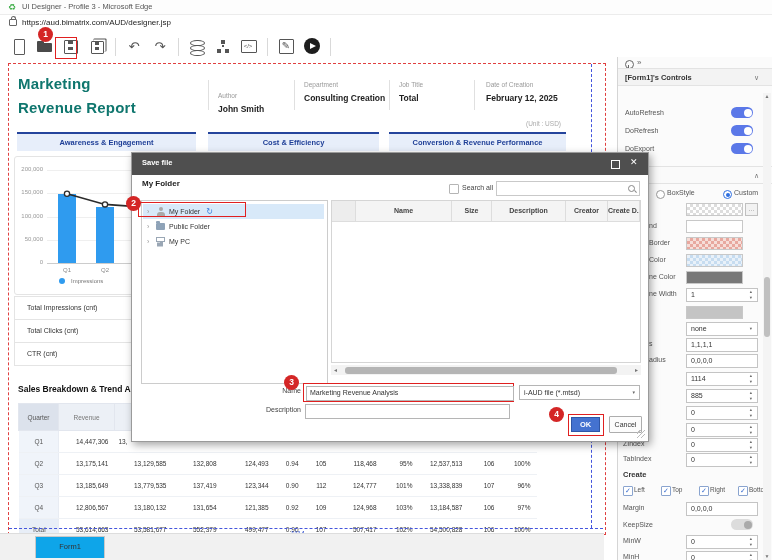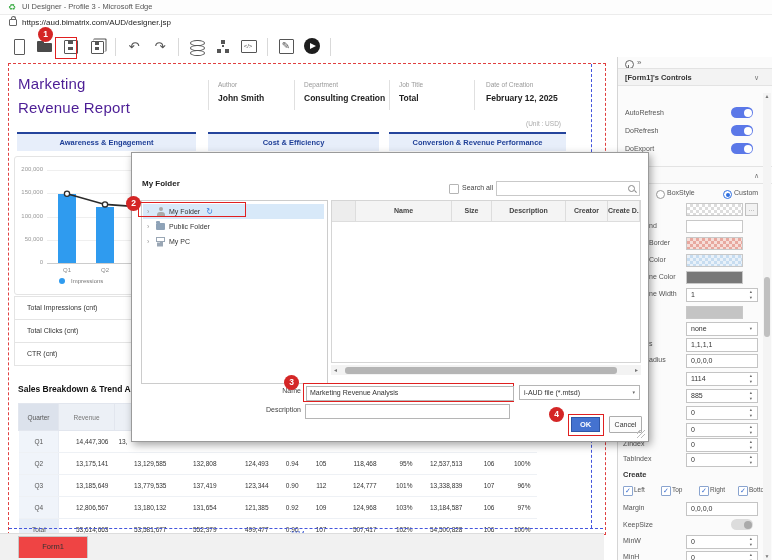--- a/index.html
+++ b/index.html
@@ -28,21 +28,21 @@
   .i-sitemap::before{content:"";position:absolute;left:7.5px;top:3px;width:4px;height:4px;background:#555;}
   .i-sitemap::after{content:"";position:absolute;left:3.5px;top:12px;width:4px;height:4px;background:#555;box-shadow:8px 0 0 0 #555,4px -5px 0 -1px #555;}
   .i-code-window::before{content:"";position:absolute;left:2px;top:3.5px;width:14px;height:11px;border:1.2px solid #555;border-radius:1px;}
   .i-code-window::after{content:"</>";position:absolute;left:2px;top:0px;width:14px;font-size:6px;line-height:18px;color:#555;}
   .i-edit::before{content:"";position:absolute;left:2.5px;top:2.5px;width:13px;height:13px;border:1.2px solid #555;border-radius:1px;}
   .i-edit::after{content:"\270E";position:absolute;left:3px;top:-1px;width:14px;font-size:10px;color:#555;}
   .i-run::before{content:"";position:absolute;left:1.5px;top:1.5px;width:16px;height:16px;border-radius:50%;background:#1d1d1d;}
   .i-run::after{content:"";position:absolute;left:8px;top:6.5px;border-left:6px solid #fff;border-top:3.5px solid transparent;border-bottom:3.5px solid transparent;}
   
   #canvas{left:8px;top:63px;width:596px;height:470px;background:#fff;border:1px dashed #e04040;}
-  #rpt-title{left:9px;top:8px;font-size:15px;font-weight:normal;line-height:24px;color:#4c1d95;letter-spacing:0.2px;}
+  #rpt-title{left:9px;top:8px;font-size:15px;font-weight:bold;line-height:24px;color:#0f766e;letter-spacing:0.2px;}
   .meta-div{top:16px;width:1px;height:30px;background:#e0e0e0;}
   .meta-label{font-size:6.5px;color:#999;}
   .meta-value{font-size:8.5px;font-weight:bold;color:#222;margin-top:5px;}
   #unit-note{left:452px;top:56px;width:100px;text-align:right;font-size:6.5px;color:#aaa;}
   .tab{top:68px;height:19px;background:#e7eefa;border-top:2px solid #24449c;box-sizing:border-box;
        font-size:7.5px;font-weight:bold;color:#1f3f97;text-align:center;line-height:17px;}
   #chart-box{left:5px;top:92px;width:520px;height:137px;border:1px solid #e4e4e4;border-radius:3px;background:#fff;}
   .ytick{width:28px;text-align:right;font-size:6px;color:#999;}
   .gridline{left:32px;width:476px;height:1px;background:#efefef;}
   .bar{width:18px;background:#2f9bef;}
@@ -58,21 +58,21 @@
   #sales-table th.qh{background:#dce2ec;color:#555;}
   #sales-table td{height:19px;border-bottom:1px solid #eef1f5;font-size:6.5px;color:#333;text-align:right;padding-right:6px;background:#fff;}
   #sales-table td.qcell{background:#f0f4fa;text-align:center;padding-right:0;color:#555;border-right:1px solid #e8ecf3;}
   #sales-table tr.total td{border-top:1px solid #ccd4e0;}
   #sales-table tr.total td.qcell{background:#e8eef7;}
   #sales-table td.partial{text-align:left;padding-left:4px;}
   .guide-v{left:582px;top:0;width:0;height:464px;border-left:1px dashed #4455dd;}
   .guide-h{left:0;top:464px;width:594px;height:0;border-top:1px dashed #4455dd;}
   #dim-label{left:282px;top:466px;font-size:6.5px;color:#2244cc;}
   #formtab-strip{left:0;top:533px;width:604px;height:27px;background:#f1f1f1;border-top:1px solid #ddd;}
-  #form-tab{left:18px;top:2px;width:68px;height:21px;background:#ef4444;border:1px solid #c9c9c9;border-bottom:none;
+  #form-tab{left:35px;top:2px;width:68px;height:21px;background:#0ea5e9;border:1px solid #c9c9c9;border-bottom:none;
             font-size:7.5px;color:#333;text-align:center;line-height:20px;}
   
   #rpanel{left:617px;top:57px;width:155px;height:503px;background:#fbfbfb;border-left:1px solid #d5d5d5;z-index:10;font-size:7px;color:#555;}
   .rp-bar{left:0;width:155px;height:18px;background:#f3f3f3;border-top:1px solid #e3e3e3;border-bottom:1px solid #e3e3e3;
           font-size:7.5px;font-weight:bold;color:#333;line-height:17px;padding-left:7px;box-sizing:border-box;}
   .rp-chev{position:absolute;right:14px;top:0;font-size:7px;color:#777;font-weight:normal;}
   .rp-label{position:absolute;font-size:7px;color:#555;}
   .toggle{position:absolute;width:22px;height:11px;border-radius:6px;background:#5b78e8;}
   .toggle::after{content:"";position:absolute;right:1.5px;top:1.5px;width:8px;height:8px;border-radius:50%;background:#fff;}
   .toggle.off{background:#dcdcdc;}
@@ -171,21 +171,21 @@
       <div class="tb-sep"></div>
       <div class="tbi i-edit"></div>
       <div class="tbi i-run"></div>
       <div class="tb-sep"></div>
     </div>
 
   <div class="abs" id="canvas">
     <div class="abs" id="rpt-title"><span>Marketing</span><br><span>Revenue Report</span></div>
     <div id="meta-area">
         <div class="abs meta-div" style="left: 199px;"></div>
-        <div class="abs" style="left: 209px; top: 17px;">
+        <div class="abs" style="left: 209px; top: 28px;">
           <div class="meta-label">Author</div>
           <div class="meta-value">John Smith</div>
         </div>
         <div class="abs meta-div" style="left: 285px;"></div>
         <div class="abs" style="left: 295px; top: 17px;">
           <div class="meta-label">Department</div>
           <div class="meta-value">Consulting Creation</div>
         </div>
         <div class="abs meta-div" style="left: 380px;"></div>
         <div class="abs" style="left: 390px; top: 17px;">
@@ -428,20 +428,25 @@
     <div class="abs toggle off" style="left:113px;top:462px;"></div>
 
     <div class="abs" id="rp-scroll">
       <div class="abs scroll-arrow" style="top:0;">▲</div>
       <div class="abs" id="rp-thumb"></div>
       <div class="abs scroll-arrow" style="top:460px;">▼</div>
     </div>
   </div>
 
   <div class="abs" id="dialog">
+    <div class="abs" id="dlg-titlebar">
+      <div class="abs" id="dlg-title">Save file</div>
+      <div class="abs" id="dlg-max"></div>
+      <div class="abs" id="dlg-close">✕</div>
+    </div>
     <div class="abs" id="dlg-breadcrumb">My Folder</div>
     <div class="abs" id="dlg-search-cb"></div>
     <div class="abs" id="dlg-search-label">Search all</div>
     <div class="abs" id="dlg-search-box">
         <span class="mag"></span>
       </div>
     <div class="abs" id="dlg-tree">
         <div class="tree-item sel" style="top: 3px;">
           <div class="tree-arrow">›</div>
           <div class="t-icon ti-user"></div>

